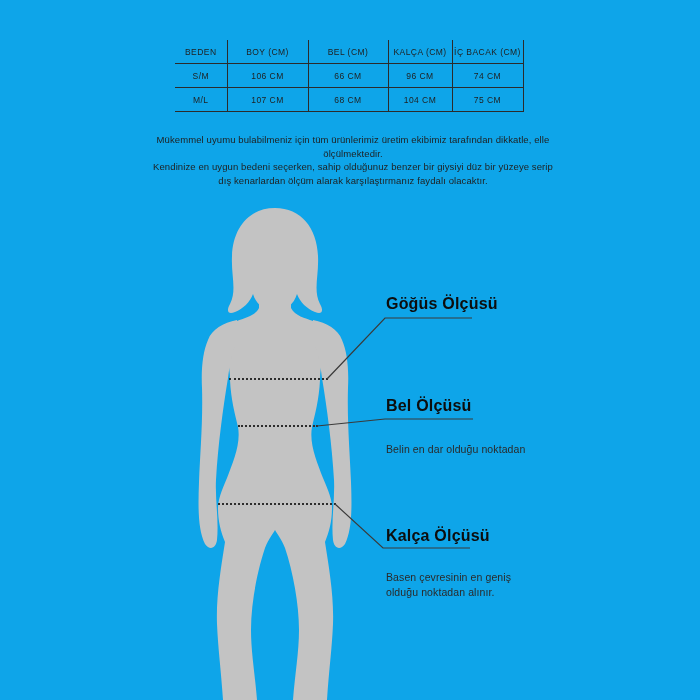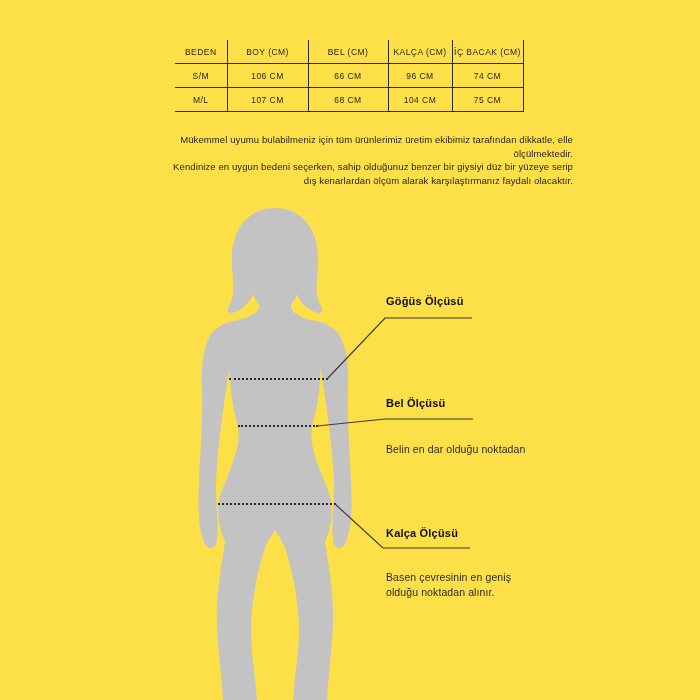--- a/index.html
+++ b/index.html
@@ -1,46 +1,46 @@
 <!DOCTYPE html>
 <html><head>
 <meta charset="utf-8">
 <style>
   html,body{margin:0;padding:0;background:#ffffff;}
   .canvas{
-    position:relative;width:700px;height:700px;background:#fde047;overflow:hidden;
+    position:relative;width:700px;height:700px;background:#0ea5e9;overflow:hidden;
     font-family:"Liberation Sans", sans-serif;color:#222222;
   }
   
   .size-table{
     position:absolute;left:175px;top:40px;border-collapse:collapse;table-layout:fixed;width:348px;
   }
   .size-table th,.size-table td{
     border-right:1.5px solid #2b2b2b;border-bottom:1.5px solid #2b2b2b;
     height:23px;text-align:center;vertical-align:middle;
     font-size:8.5px;font-weight:400;letter-spacing:.45px;color:#1f1f1f;padding:0;
     white-space:nowrap;
   }
   
   .intro{
-    position:absolute;top:133px;right:127px;width:440px;text-align:right;
+    position:absolute;top:133px;right:127px;width:440px;text-align:center;
     font-size:9.5px;line-height:13.5px;letter-spacing:.1px;color:#1f1f1f;
   }
   
   .figure-svg{position:absolute;left:185px;top:200px;width:180px;height:500px;}
   
   .measure{position:absolute;height:0;border-top:2px dotted #2d2d2d;}
   .measure.chest{left:229px;top:378px;width:99px;}
   .measure.waist{left:238px;top:425px;width:80px;}
   .measure.hip{left:218px;top:503px;width:118px;}
   
   .leaders{position:absolute;left:0;top:0;width:700px;height:700px;pointer-events:none;}
   
   .callout{position:absolute;left:386px;width:170px;}
-  .callout .title{font-size:11px;font-weight:700;color:#0d0d0d;letter-spacing:.2px;}
+  .callout .title{font-size:16px;font-weight:700;color:#0d0d0d;letter-spacing:.2px;}
   .callout .desc{font-size:10.5px;line-height:14.5px;color:#2a2a2a;letter-spacing:.1px;}
   .callout.chest{top:295px;}
   .callout.waist{top:397px;}
   .callout.hip{top:527px;}
   .callout .desc{margin-top:0;}
   .callout.chest .desc{position:absolute;top:28px;left:0;}
   .callout.waist .desc{position:absolute;top:45px;left:0;}
   .callout.hip .desc{position:absolute;top:27px;left:0;margin-top:16px;}
 </style>
 </head>

